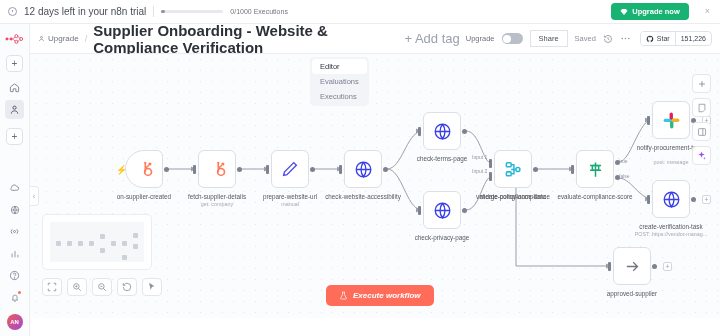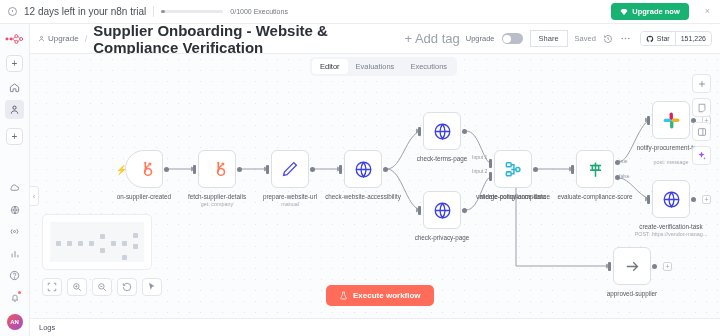--- a/index.html
+++ b/index.html
@@ -110,21 +110,21 @@
   .star-left {
     display: flex; align-items: center; gap: 3px; padding: 0 5px;
     height: 100%; font-size: 7px; color: #3a3f4b; background: #fff;
     border-right: 1px solid #dfe2e8; cursor: pointer;
   }
   .star-count { padding: 0 5px; font-size: 7px; color: #3a3f4b; background: #fff; }
 
   
   .tabs {
     position: absolute; left: 310px; top: 57px; z-index: 6;
-    display: flex; background: #f3f4f7; border-radius: 5px; padding: 2px;
+    display: flex; background: #f3f4f7; border-radius: 5px; padding: 2px; flex-direction: column;
   }
   .tab {
     font-size: 7.5px; color: #7b8091; padding: 3px 8px;
     border-radius: 4px; cursor: pointer; white-space: nowrap;
   }
   .tab.active { background: #fff; color: #30343d; }
 
   
   .canvas {
     position: absolute; left: 30px; top: 54px; width: 690px; height: 264px;
@@ -190,21 +190,21 @@
   }
   .right-tools { position: absolute; right: 9px; top: 20px; display: flex; flex-direction: column; gap: 5px; }
   .rt-btn {
     width: 19px; height: 19px; background: #fff; border: 1px solid #e4e6eb;
     border-radius: 4px; display: flex; align-items: center; justify-content: center;
     color: #8b909d; cursor: pointer;
   }
   .exec-btn {
     position: absolute; left: 296px; top: 231px; background: #ff6d5a; color: #fff;
     font-size: 8px; font-weight: bold; padding: 6px 13px; border-radius: 5px;
-    display: flex; align-items: center; gap: 5px; cursor: pointer; white-space: nowrap;
+    display: flex; align-items: center; gap: 5px; cursor: pointer; white-space: nowrap; font-style: italic;
   }
 
   
   .logs {
     position: absolute; left: 30px; bottom: 0; width: 690px; height: 18px;
     background: #fff; border-top: 1px solid #ecedf1;
     display: flex; align-items: center; padding: 0 9px;
   }
   .logs-lbl { font-size: 7.5px; color: #4b4f5c; }
 </style>
@@ -578,17 +578,14 @@
     <div class="exec-btn">
       <svg width="9" height="9" viewBox="0 0 24 24" fill="none" stroke="#fff" stroke-width="1.9">
         <path d="M9.5 3v6.5L4.5 19a1.6 1.6 0 001.4 2.4h12.2A1.6 1.6 0 0019.5 19l-5-9.5V3"></path>
         <path d="M8 3h8"></path>
       </svg>
       <span>Execute workflow</span>
     </div>
 
   </div>
 
-  <div class="logs">
-    <span class="logs-lbl">Logs</span>
-  </div>
 
 </div>
 
 </body></html>

